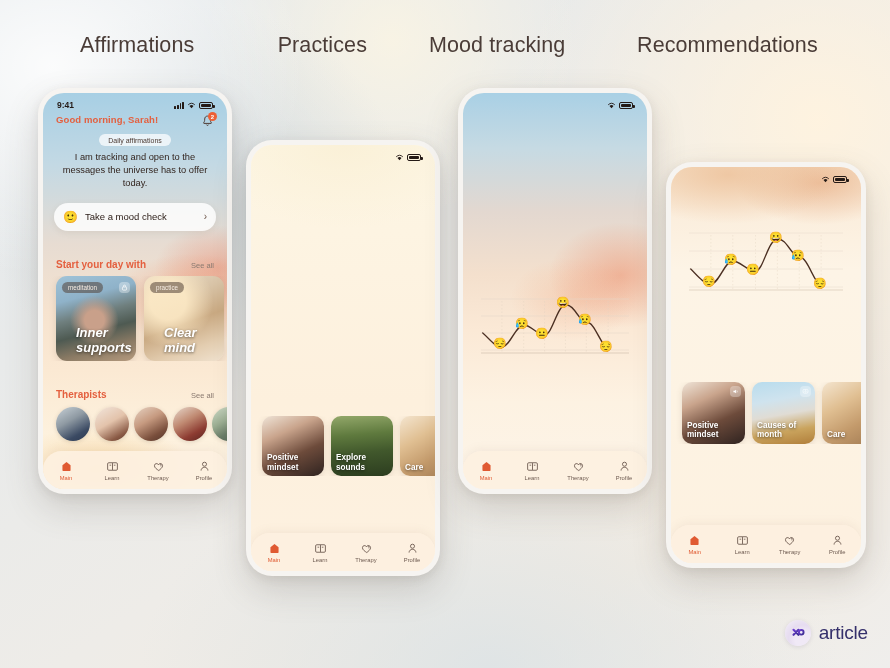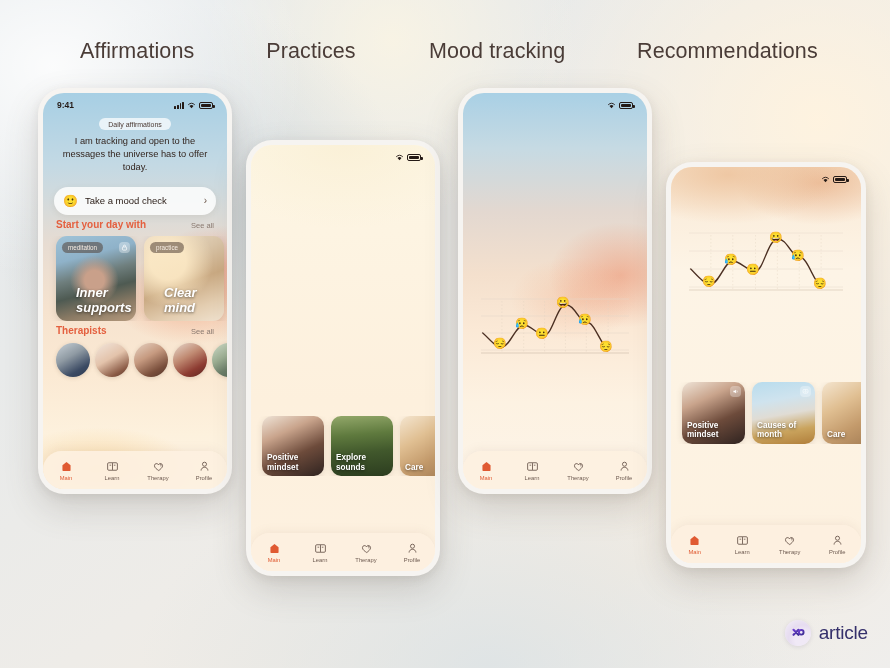--- a/index.html
+++ b/index.html
@@ -8,27 +8,27 @@
     font-family: "Liberation Sans", sans-serif;
     background:
       radial-gradient(ellipse 360px 300px at 6% 10%, rgba(255,255,255,.85), rgba(255,255,255,0) 70%),
       radial-gradient(ellipse 300px 280px at 22% 30%, rgba(205,214,218,.75), rgba(205,214,218,0) 70%),
       radial-gradient(ellipse 260px 250px at 44% 6%, rgba(255,247,226,.7), rgba(255,247,226,0) 72%),
       radial-gradient(ellipse 420px 380px at 92% 18%, rgba(255,243,223,.95), rgba(255,243,223,0) 72%),
       radial-gradient(ellipse 500px 300px at 55% 100%, rgba(218,226,230,.8), rgba(218,226,230,0) 70%),
       linear-gradient(145deg,#e4e9ec 0%,#e8eaea 28%,#eeece8 55%,#f3ece2 78%,#efeeec 100%);
     position:relative;
   }
-  .headers { position:absolute; top:6px; left:0; width:780px; height:86px; }
+  .headers { position:absolute; top:0; left:0; width:780px; height:86px; }
   .hdr {
     position:absolute; top:33px; font-size:21.5px; color:#4a3c37; letter-spacing:.1px;
     white-space:nowrap; text-align:center; font-weight:400;
   }
   .hdr.h1 { left:80px; width:112px; }
-  .hdr.h2 { left:255px; width:112px; }
+  .hdr.h2 { left:255px; width:112px;text-align:right; }
   .hdr.h3 { left:429px; width:132px; }
   .hdr.h4 { left:637px; width:172px; }
 
   
   .phone {
     position:absolute; background:#f6f4f1; border-radius:26px;
     box-shadow: 0 14px 34px rgba(90,80,70,.20), 0 3px 10px rgba(90,80,70,.10);
     padding:5px; overflow:hidden;
   }
   .screen { width:100%; height:100%; border-radius:21px; overflow:hidden; position:relative; background:#fdf6ec; }
@@ -72,21 +72,21 @@
     background:rgba(255,255,255,.72); border-radius:9px; padding:2.5px 9px;
     font-size:7px; color:#4b3a33; font-weight:500; }
   .affirm { margin:5px 18px 0 18px; text-align:center; font-size:9.3px; line-height:1.42;
     color:#33251f; font-weight:500; }
   .moodcheck { margin:12px 11px 0 11px; background:rgba(255,255,255,.82); border-radius:14px;
     height:28px; display:flex; align-items:center; padding:0 9px; gap:7px;
     box-shadow:0 2px 6px rgba(120,95,70,.10); }
   .moodcheck .emo { font-size:12px; line-height:1; }
   .moodcheck .txt { font-size:9.5px; color:#2e211b; font-weight:500; flex:1; }
   .chev { color:#6b5548; font-size:10px; }
-  .sec-row { display:flex; justify-content:space-between; align-items:baseline; padding:0 13px; margin-top:4px; }
+  .sec-row { display:flex; justify-content:space-between; align-items:baseline; padding:0 13px; margin-top:28px; }
   .sec-title { font-size:10px; color:#e4603f; font-weight:600; }
   .seeall { font-size:7.5px; color:#8a7a70; }
   .cards-h { display:flex; gap:8px; padding:0 0 0 13px; margin-top:6px; overflow:hidden; }
   .bigcard { width:80px; height:85px; border-radius:11px; position:relative; overflow:hidden; flex:0 0 auto;
     box-shadow:0 2px 7px rgba(110,85,65,.18); }
   .bigcard .lbl { position:absolute; left:20px; bottom:6px; color:#fff; font-size:13px; font-weight:600;
     text-shadow:0 1px 3px rgba(0,0,0,.55);font-style:italic; }
   .bigcard .tag { position:absolute; left:6px; top:6px; background:rgba(82,66,56,.55);
     color:#f6ece2; font-size:6.3px; padding:2px 6px; border-radius:7px; }
   .bigcard .lock { position:absolute; right:6px; top:6px; width:11px; height:11px;
@@ -226,20 +226,30 @@
           <span class="wifi">
               <svg viewBox="0 0 12 9">
                 <path d="M6 8.2 L3.3 5.2a4 4 0 0 1 5.4 0z" fill="#241a16"></path>
                 <path d="M1.6 3.6a6.4 6.4 0 0 1 8.8 0" stroke="#241a16" stroke-width="1.2" fill="none"></path>
               </svg>
             </span>
           <span class="batt"></span>
         </span>
       </div>
 
+      <div class="greet-row">
+        <div class="greet">Good morning, Sarah!</div>
+        <div class="bell">
+          <svg viewBox="0 0 14 15">
+              <path d="M7 2.2c-1.9 0-3 1.4-3 3.2 0 2.3-.5 3.2-1.1 3.9-.3.3-.1.8.3.8h7.6c.4 0 .6-.5.3-.8-.6-.7-1.1-1.6-1.1-3.9 0-1.8-1.1-3.2-3-3.2z" fill="none" stroke="#4a3329" stroke-width="1"></path>
+              <path d="M5.8 11.4a1.3 1.3 0 0 0 2.4 0" fill="none" stroke="#4a3329" stroke-width="1"></path>
+            </svg>
+          <div class="bdg">2</div>
+        </div>
+      </div>
 
       <div class="pill-tag">Daily affirmations</div>
       <div class="affirm">I am tracking and open to the messages the universe has to offer today.</div>
 
       <div class="moodcheck">
         <span class="emo">🙂</span>
         <span class="txt">Take a mood check</span>
         <span class="chev">›</span>
       </div>
 

